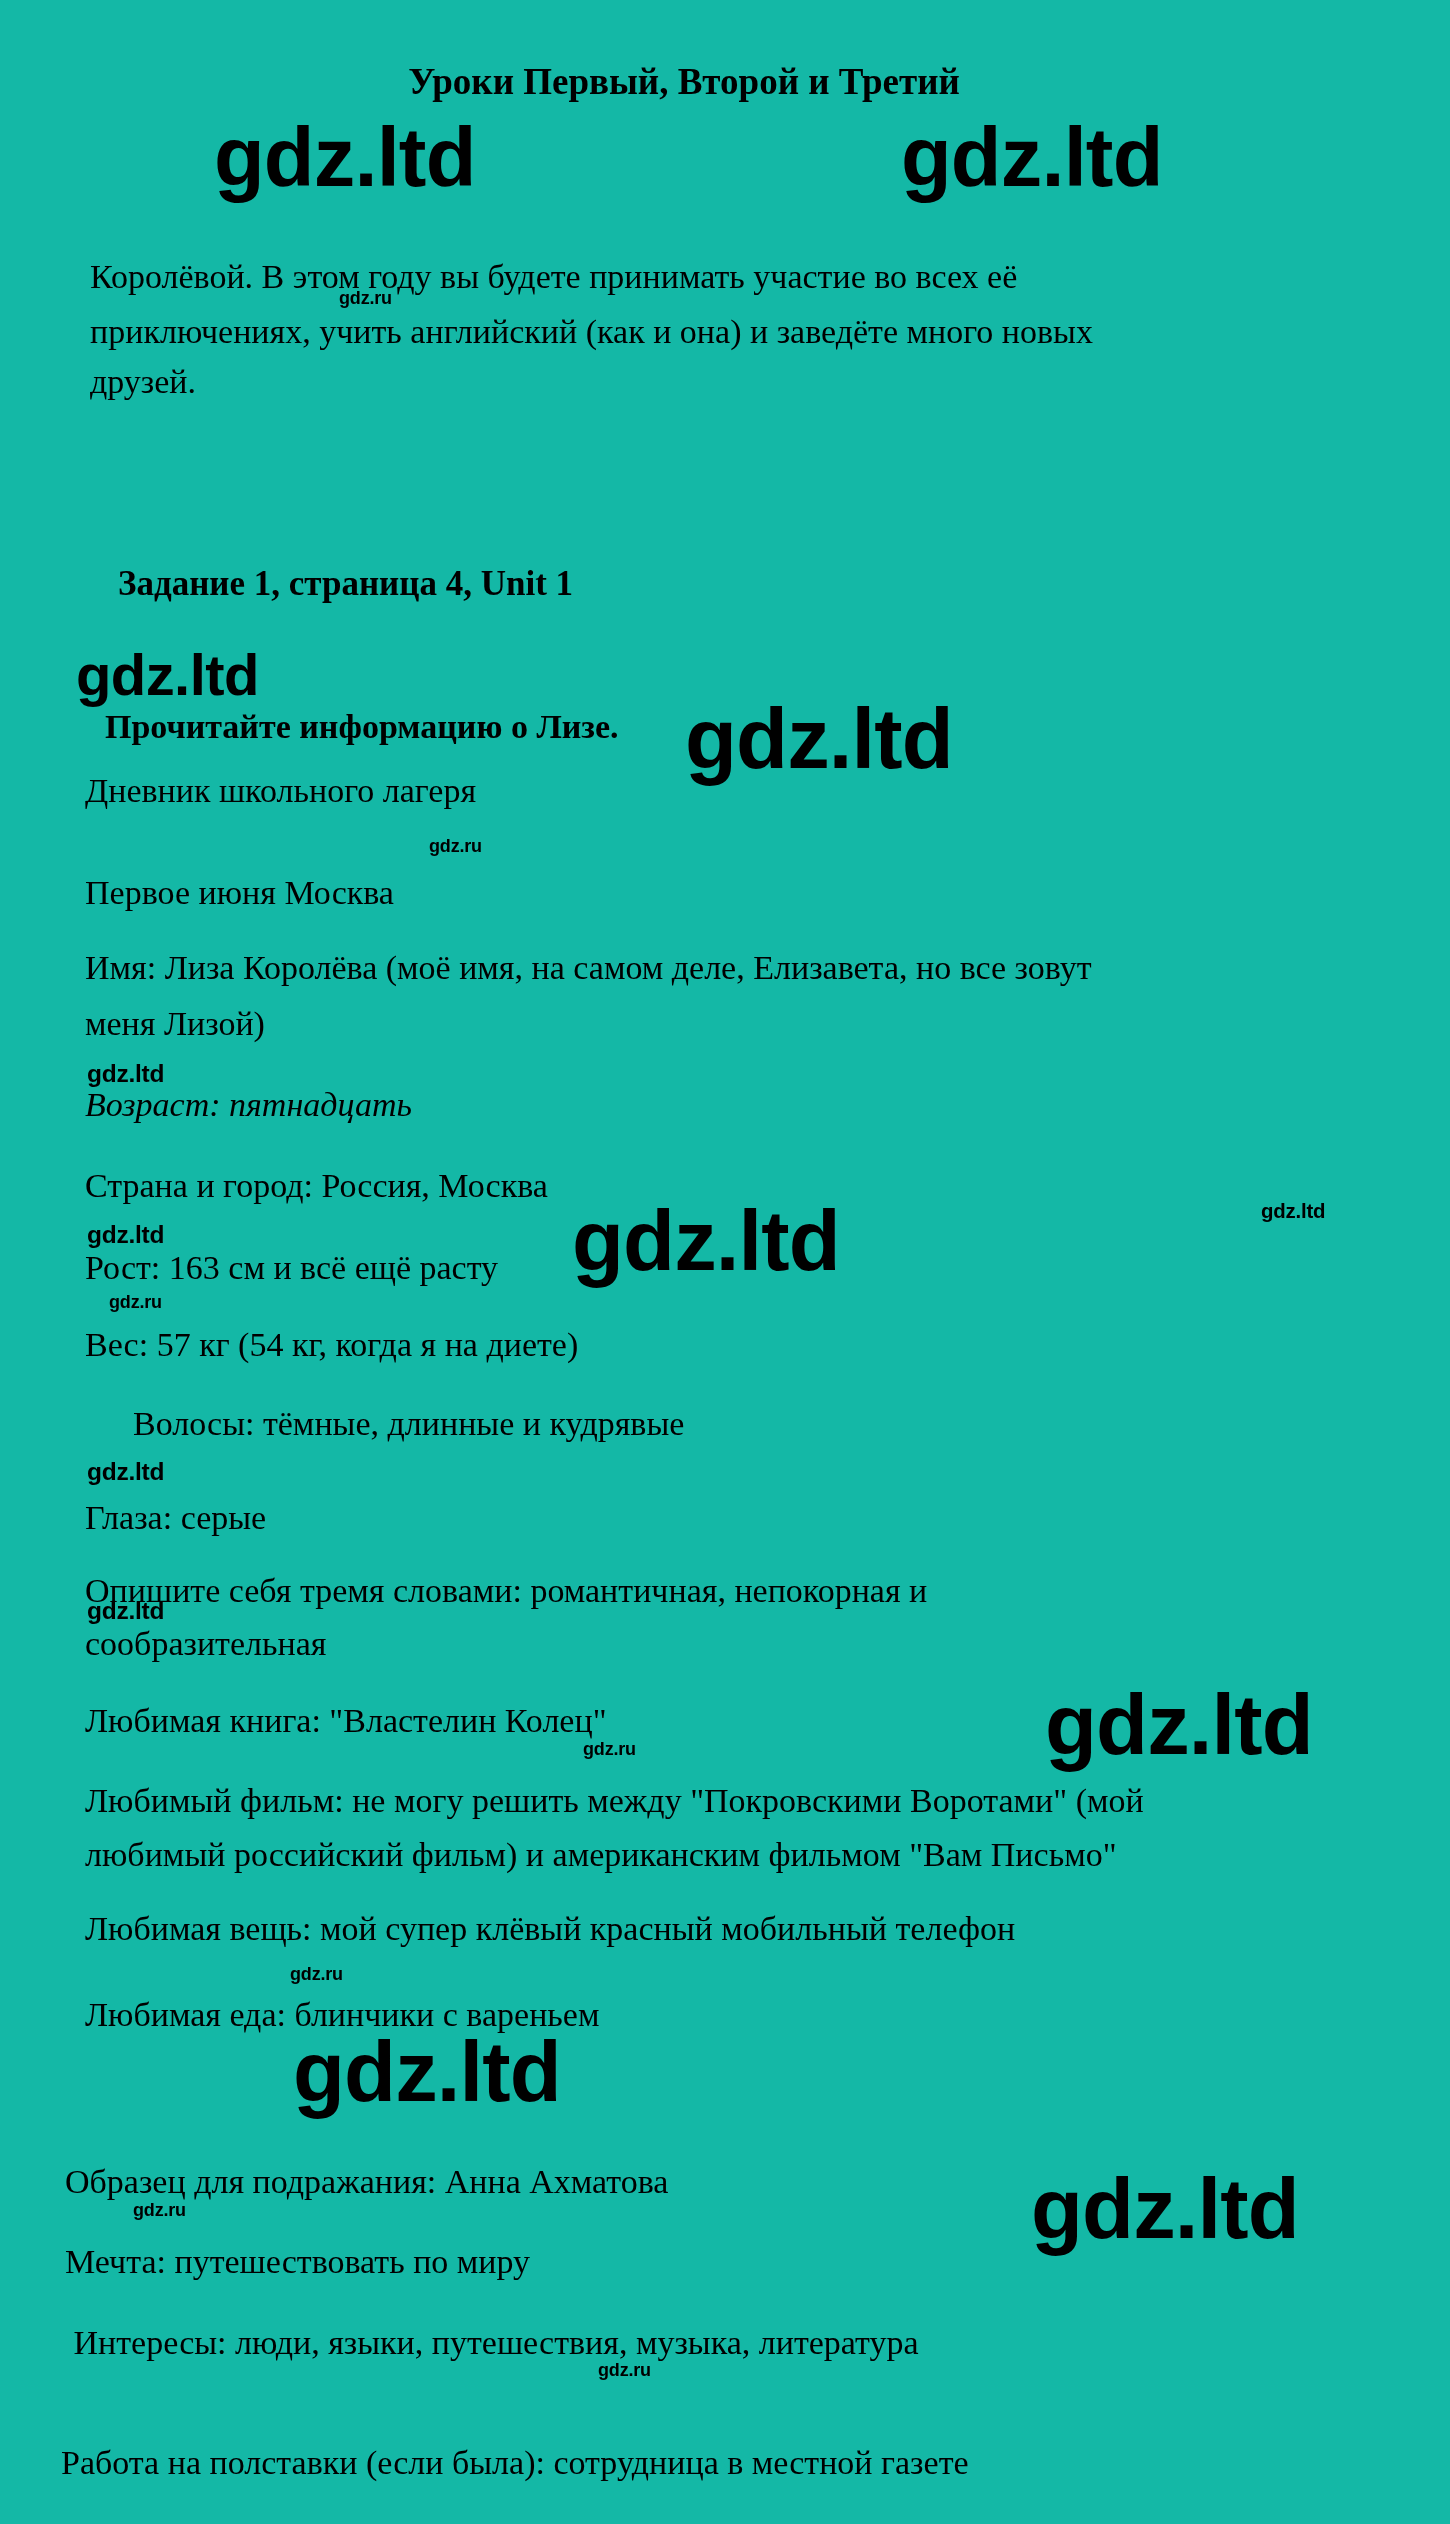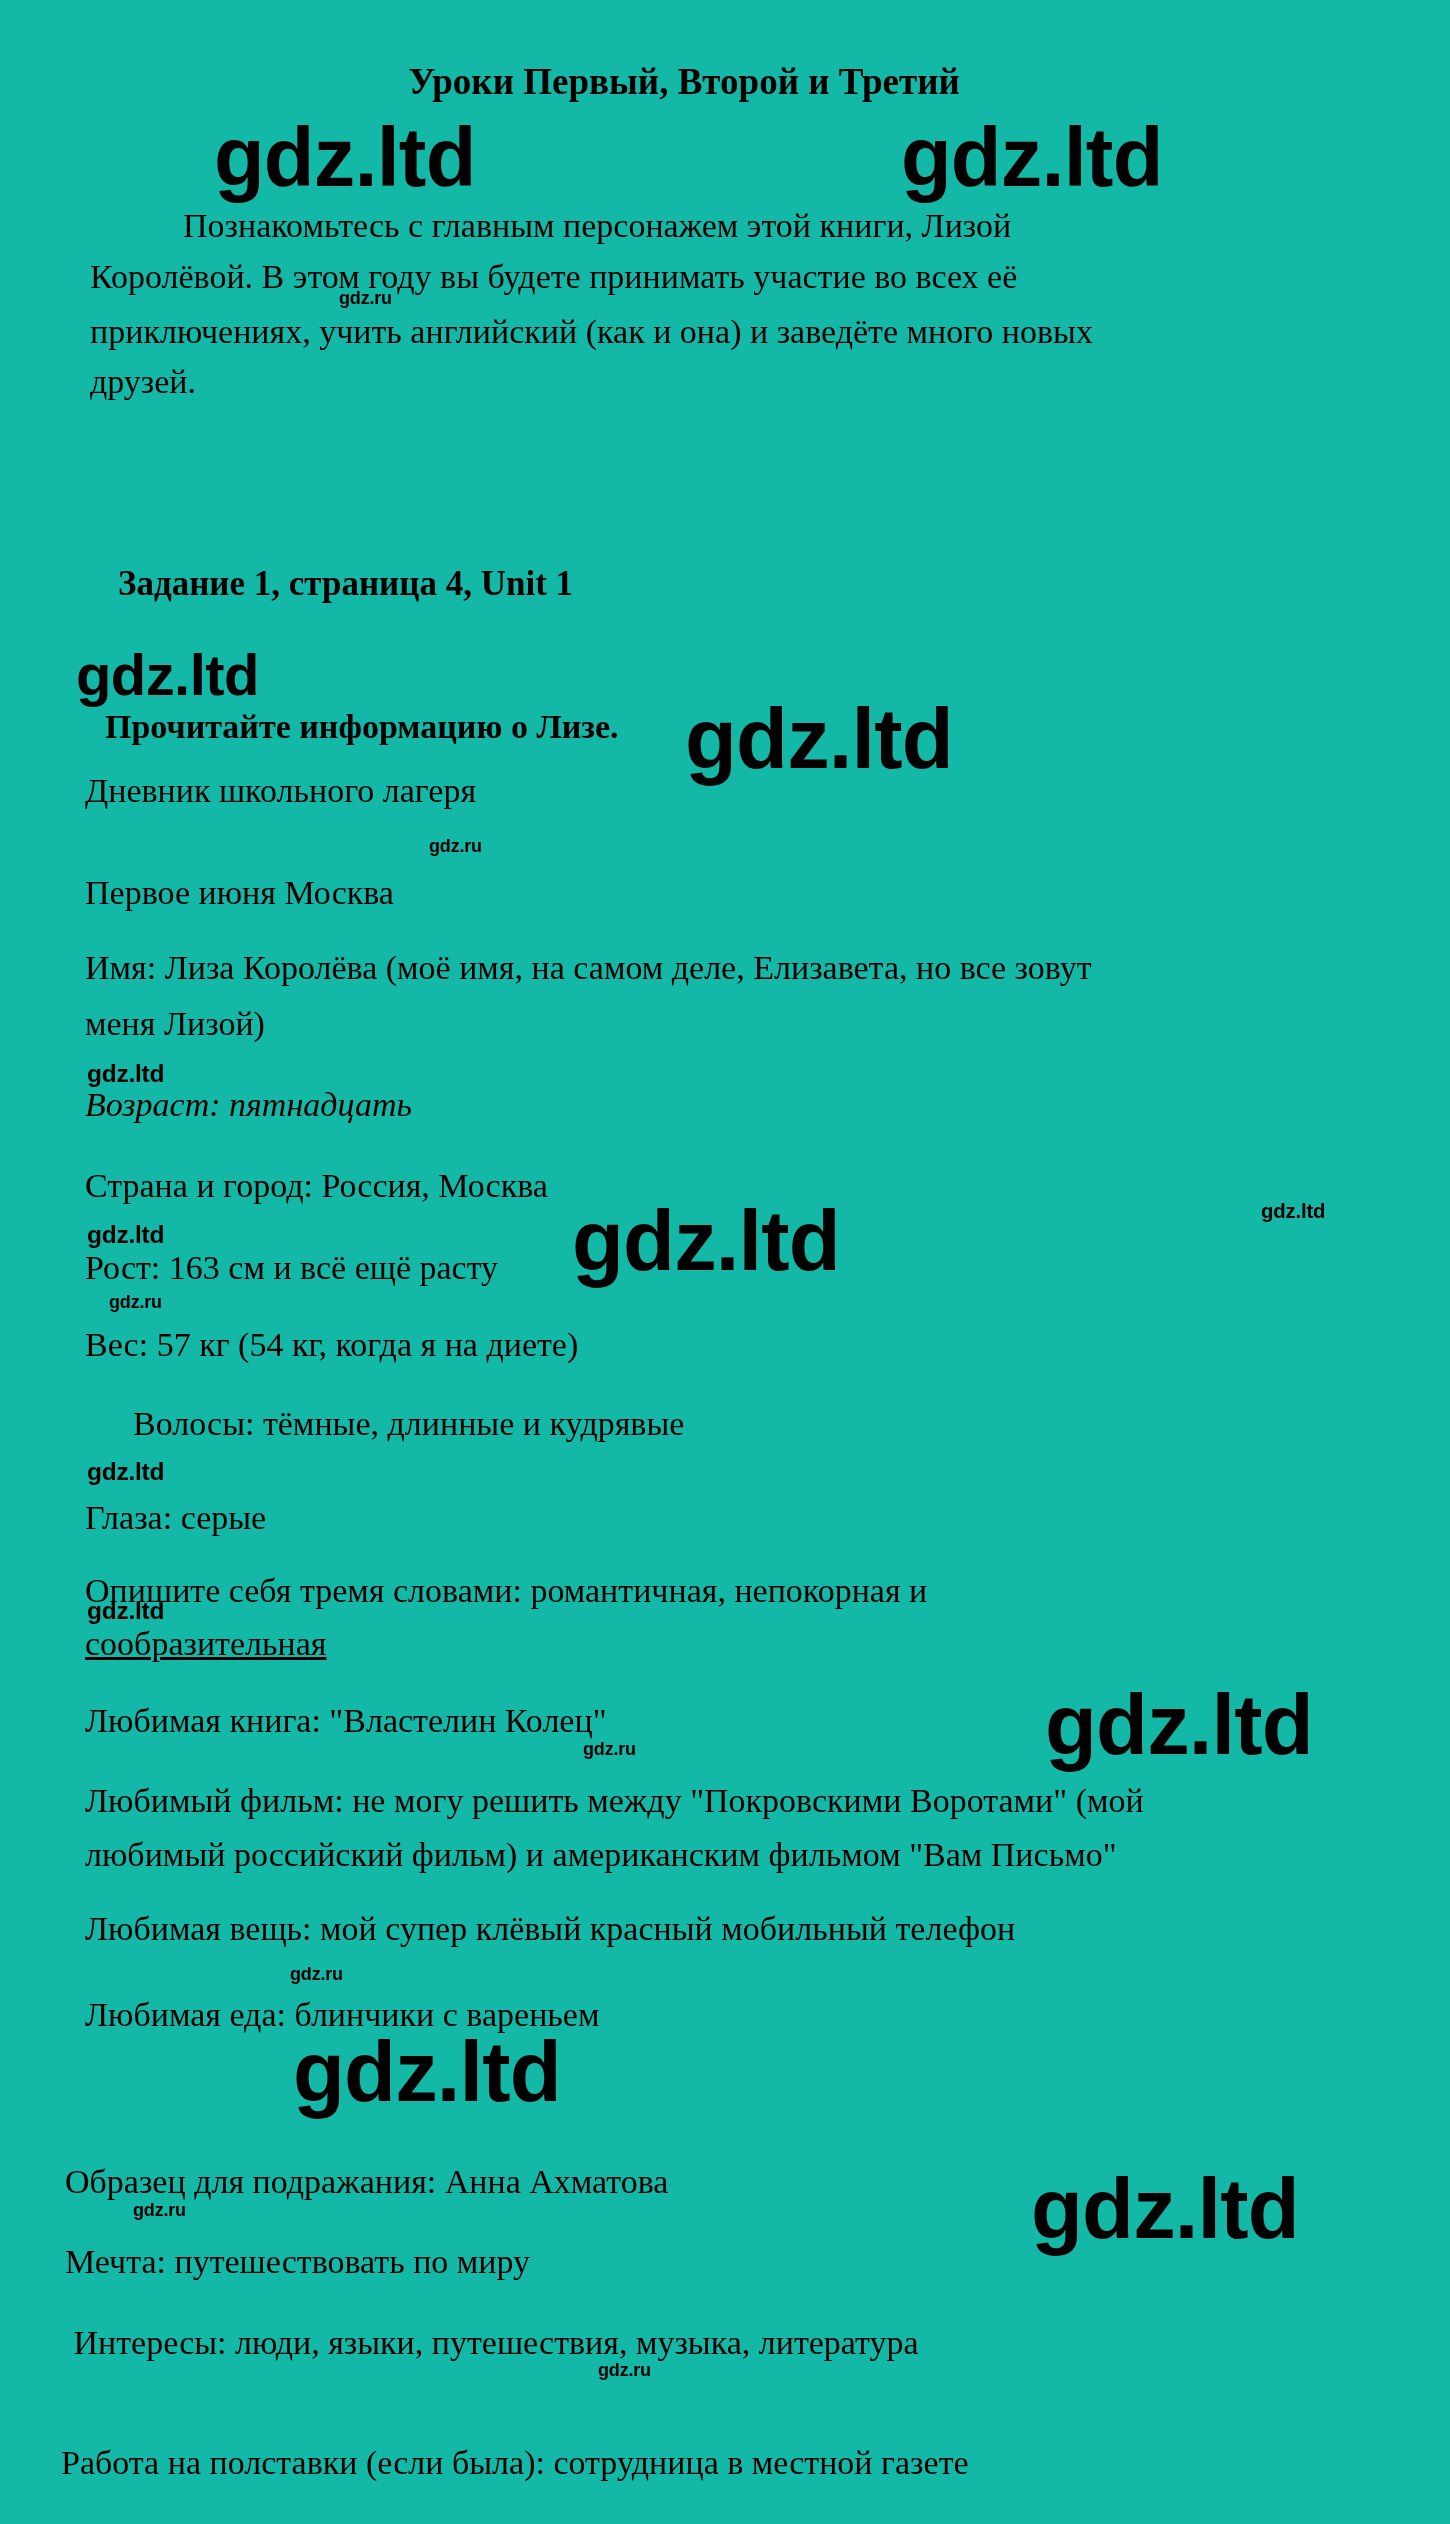--- a/index.html
+++ b/index.html
@@ -48,21 +48,20 @@
 </head>
 <body>
 
 <div class="page">
 
   <div class="t b title" style="top:63px;">Уроки Первый, Второй и Третий</div>
 
   <div class="wm wm-lg" style="left:214px; top:116px;">gdz.ltd</div>
   <div class="wm wm-lg" style="left:901px; top:116px;">gdz.ltd</div>
 
-  <div class="t" style="left:183px; top:209px;">Познакомьтесь с главным персонажем этой книги, Лизой</div>
   <div class="t" style="left:90px; top:260px;">Королёвой. В этом году вы будете принимать участие во всех её</div>
   <div class="wm wm-ru" style="left:339px; top:289px;">gdz.ru</div>
   <div class="t" style="left:90px; top:315px;">приключениях, учить английский (как и она) и заведёте много новых</div>
   <div class="t" style="left:90px; top:365px;">друзей.</div>
 
   <div class="t b heading" style="left:87px; top:566px;">Задание 1, страница 4, Unit 1</div>
 
   <div class="wm wm-md" style="left:76px; top:646px;">gdz.ltd</div>
 
   <div class="t b" style="left:87px; top:710px;margin-left:18px;">Прочитайте информацию о Лизе.</div>
@@ -88,21 +87,21 @@
   <div class="wm wm-ru" style="left:109px; top:1293px;">gdz.ru</div>
   <div class="t" style="left:85px; top:1328px;">Вес: 57 кг (54 кг, когда я на диете)</div>
 
   <div class="t" style="left:85px; top:1407px;margin-left:48px;">Волосы: тёмные, длинные и кудрявые</div>
 
   <div class="wm wm-sm" style="left:87px; top:1460px;">gdz.ltd</div>
   <div class="t" style="left:85px; top:1501px;">Глаза: серые</div>
 
   <div class="t" style="left:85px; top:1574px;">Опишите себя тремя словами: романтичная, непокорная и</div>
   <div class="wm wm-sm" style="left:87px; top:1599px;">gdz.ltd</div>
-  <div class="t" style="left:85px; top:1627px;text-decoration:underline;">сообразительная</div>
+  <div class="t" style="left:85px; top:1627px;">сообразительная</div>
 
   <div class="t" style="left:85px; top:1704px;">Любимая книга: "Властелин Колец"</div>
   <div class="wm wm-xl" style="left:1045px; top:1682px;">gdz.ltd</div>
   <div class="wm wm-ru" style="left:583px; top:1740px;">gdz.ru</div>
 
   <div class="t" style="left:85px; top:1784px;">Любимый фильм: не могу решить между "Покровскими Воротами" (мой</div>
   <div class="t" style="left:85px; top:1838px;">любимый российский фильм) и американским фильмом "Вам Письмо"</div>
 
   <div class="t" style="left:85px; top:1912px;">Любимая вещь: мой супер клёвый красный мобильный телефон</div>
   <div class="wm wm-ru" style="left:290px; top:1965px;">gdz.ru</div>

